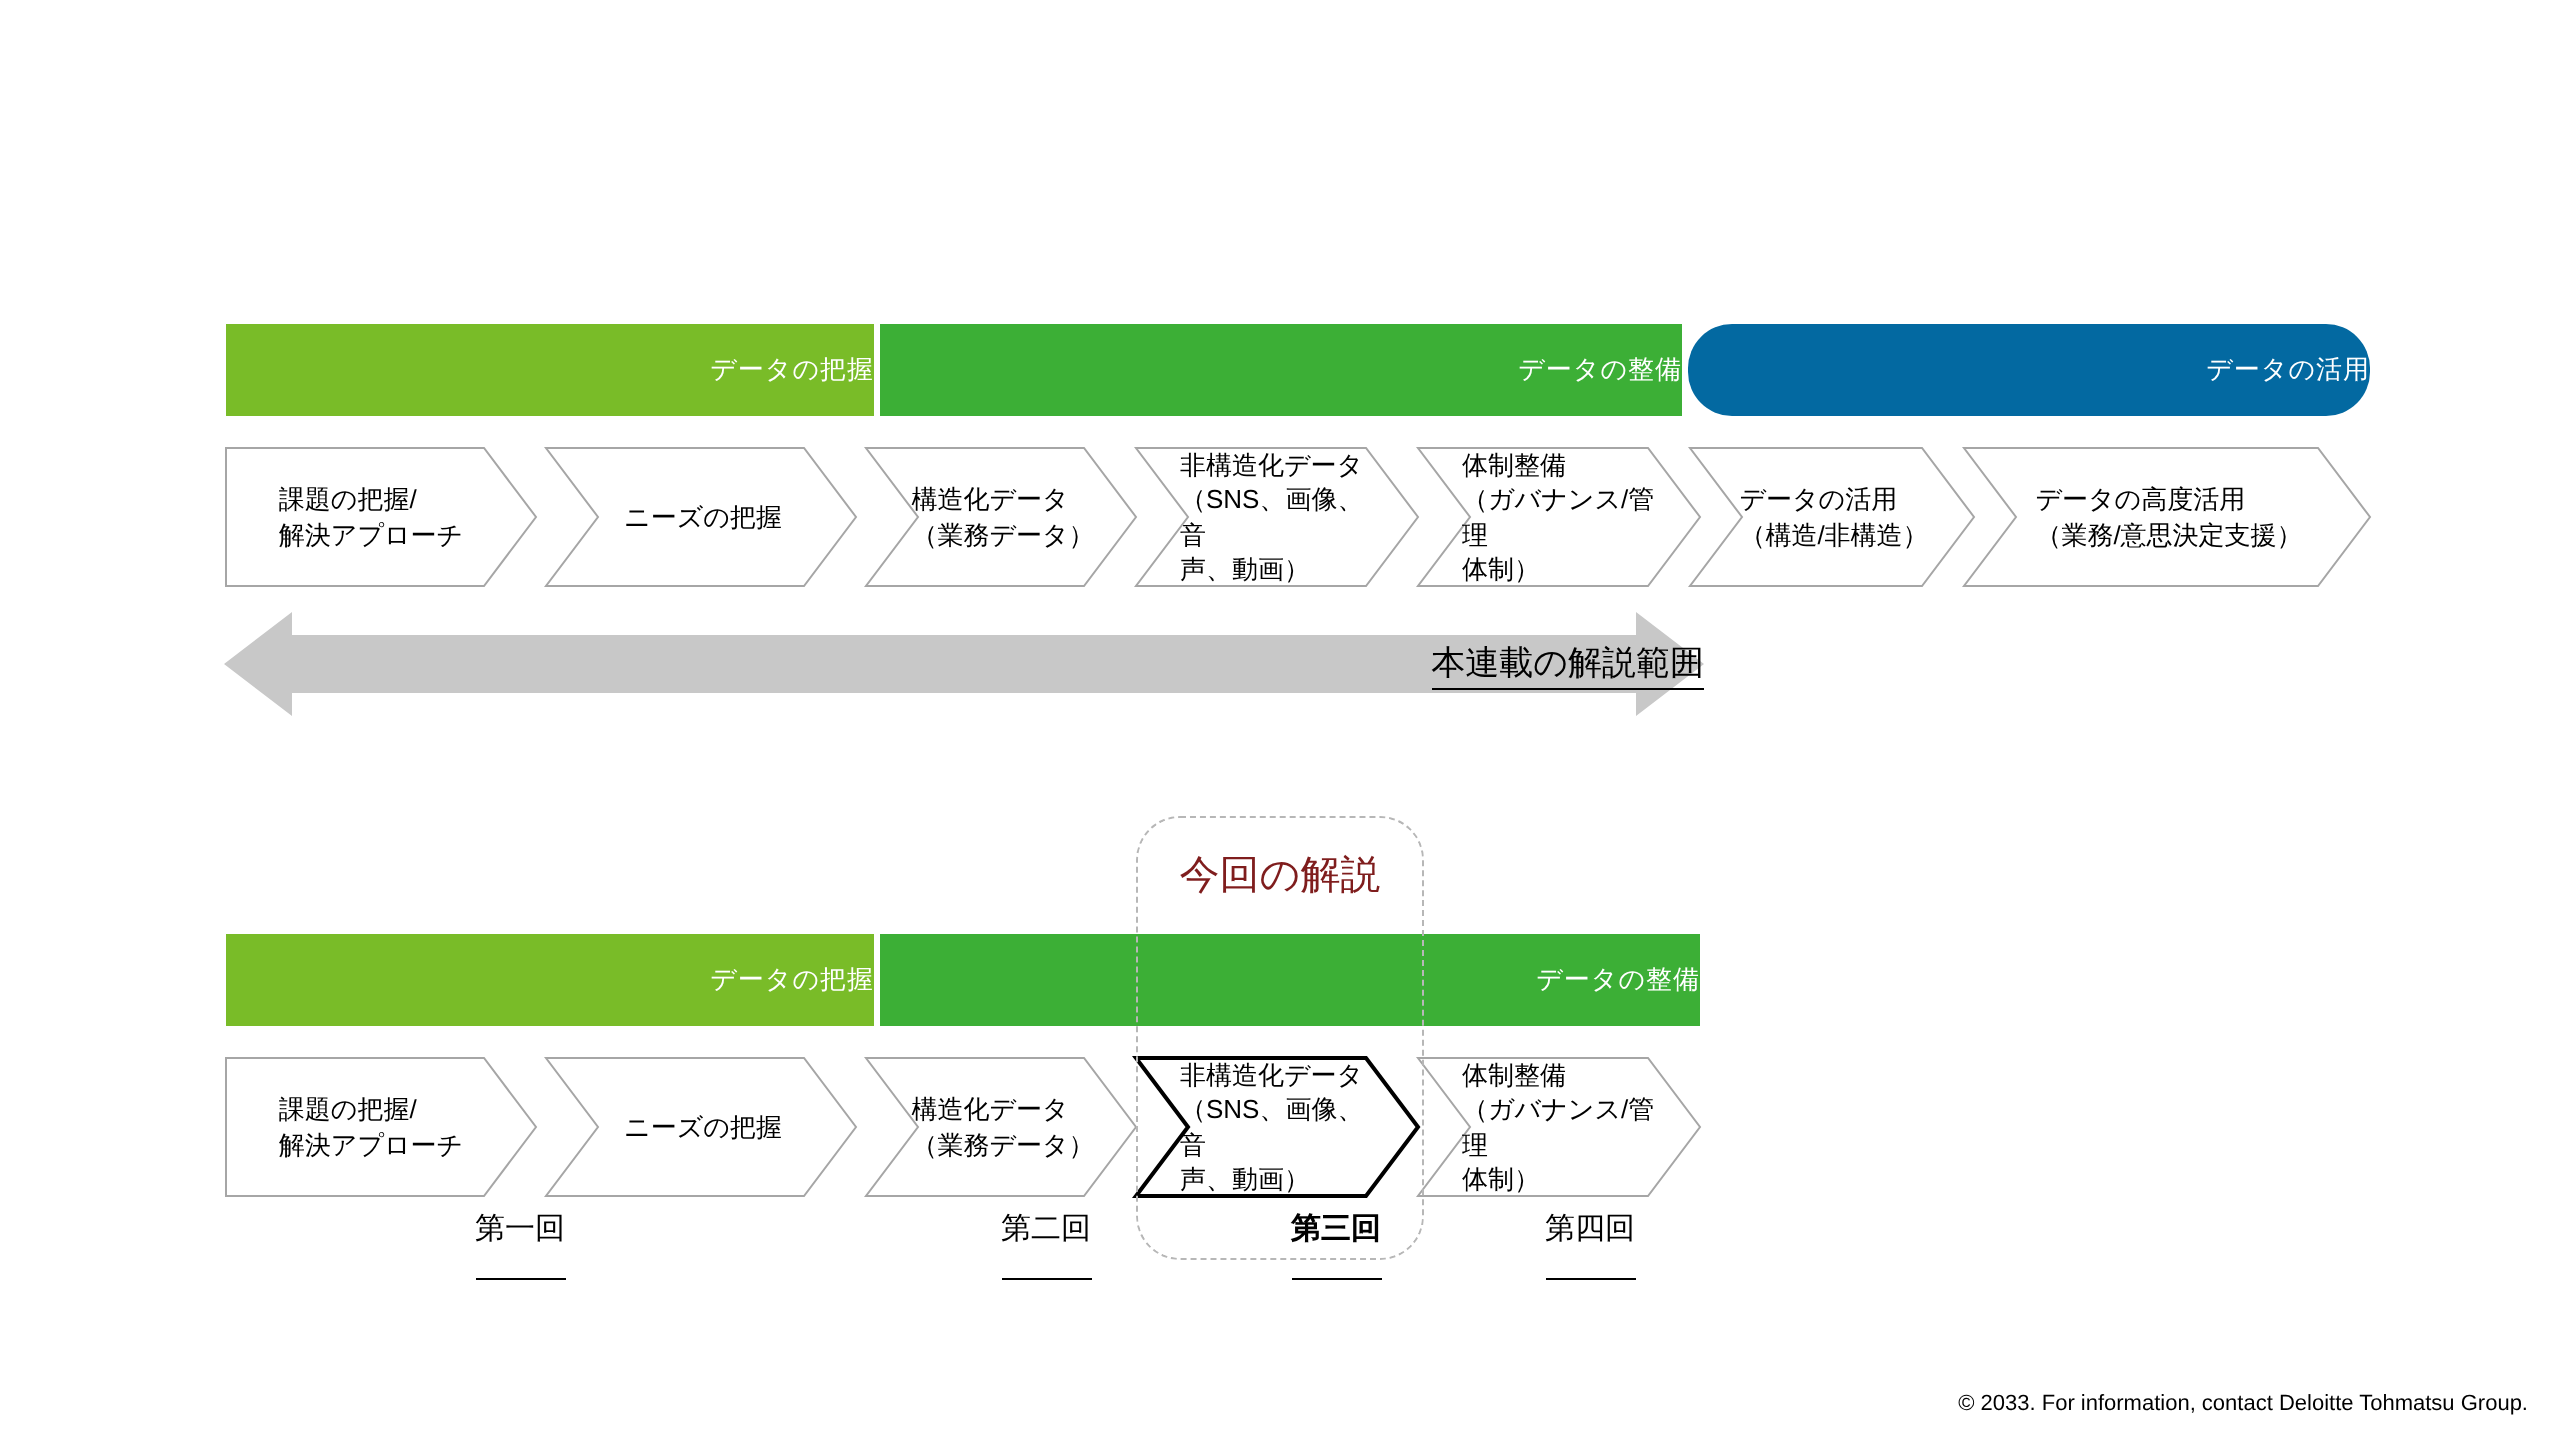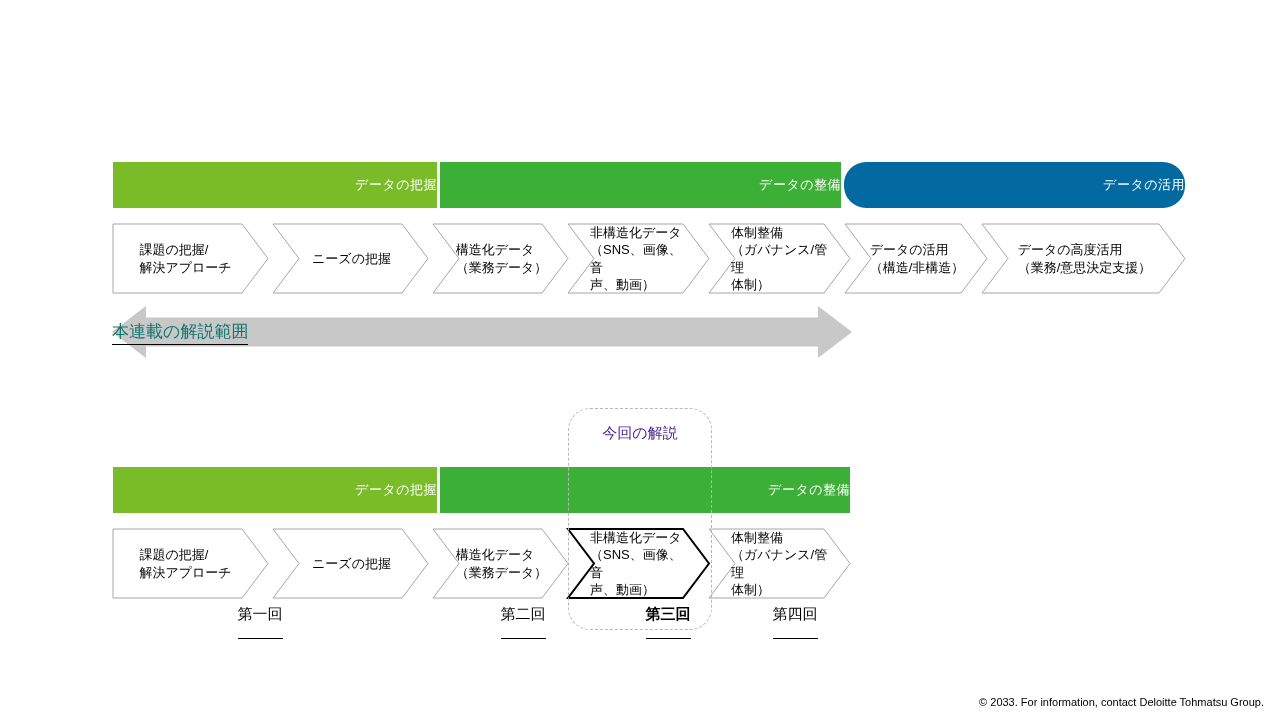--- a/index.html
+++ b/index.html
@@ -46,39 +46,39 @@
     text-align:left;font-size:13px;line-height:1.34;color:#000;
     box-sizing:border-box;padding-left:22px;padding-right:20px;
     white-space:pre-line;
   }
   .chev-wrap.first .txt{padding-left:10px;}
 
   
   .range-arrow{position:absolute;}
   .range-arrow .arrow-label{
     position:absolute;left:0;top:0;width:100%;height:100%;
-    display:flex;align-items:center;justify-content:flex-start;
-    font-size:17px;color:#0f766e;
+    display:flex;align-items:center;justify-content:flex-end;
+    font-size:17px;color:#000000;
   }
   .range-arrow .arrow-label span{border-bottom:1.5px solid #000;padding-bottom:1px;}
 
   
   .callout{
     position:absolute;
     border:1.5px dashed #b7b7b7;
     border-radius:22px;
     background:transparent;
     box-sizing:border-box;
     pointer-events:none;
   }
   .callout-title{
     position:absolute;
     text-align:center;
-    font-size:15px;
-    color:#4c1d95;
+    font-size:20px;
+    color:#7f1d1d;
   }
 
   
   .episode{
     position:absolute;
     text-align:center;
     font-size:15px;
     color:#000;
   }
   .episode span{border-bottom:1.3px solid #000;padding-bottom:16px;}

